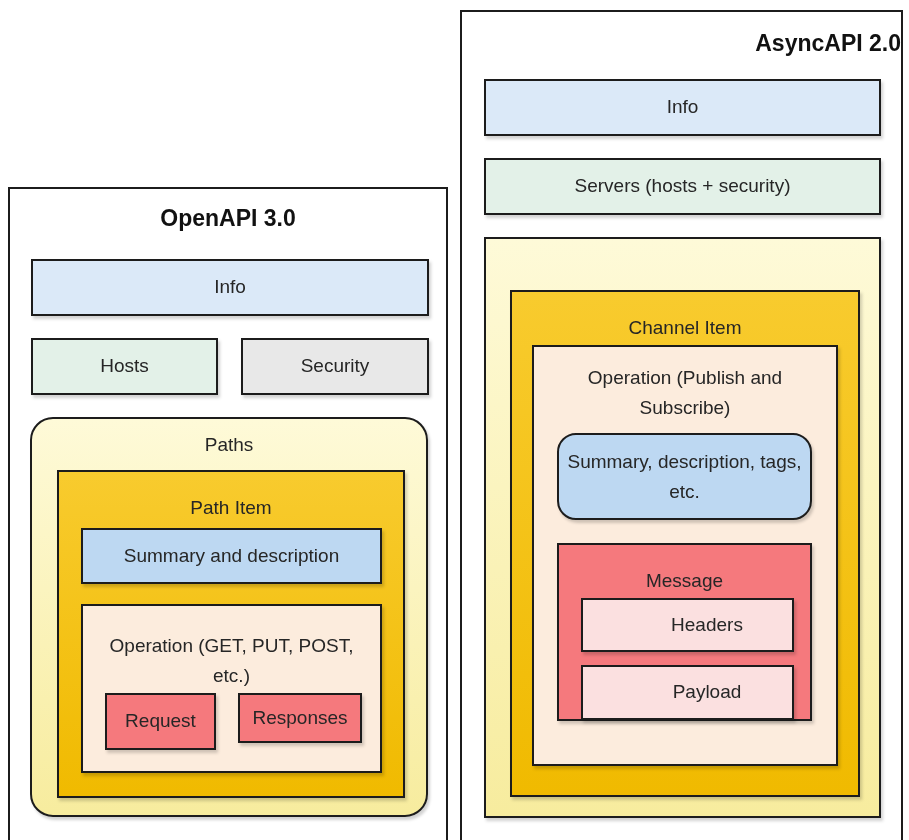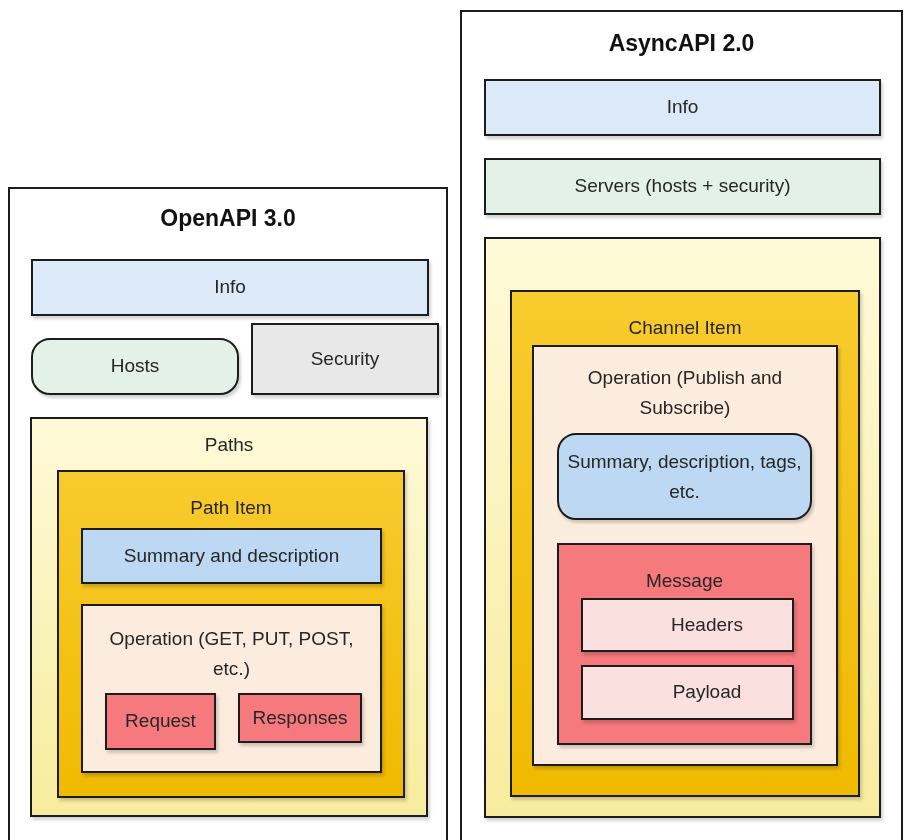--- a/index.html
+++ b/index.html
@@ -51,57 +51,57 @@
 
 <div class="stage">
 
   <div class="box outer" style="left:8px;top:187px;width:440px;height:662px;">
     <div class="diagram-title" style="top:16px;">OpenAPI 3.0</div>
 
     <div class="box shadow fill-blue-light center-label" style="left:21px;top:70px;width:398px;height:57px;">
       <span>Info</span>
     </div>
 
-    <div class="box shadow fill-green center-label" style="left:21px;top:149px;width:208px;height:57px;border-radius:19px;">
+    <div class="box shadow fill-green center-label" style="left:21px;top:149px;width:187px;height:57px;">
       <span>Hosts</span>
     </div>
 
-    <div class="box shadow fill-gray center-label" style="left:231px;top:134px;width:188px;height:72px;margin-left:10px;">
+    <div class="box shadow fill-gray center-label" style="left:231px;top:149px;width:188px;height:57px;">
       <span>Security</span>
     </div>
 
-    <div class="box shadow fill-yellow" style="left:20px;top:228px;width:398px;height:400px;">
+    <div class="box shadow fill-yellow" style="left:20px;top:228px;width:398px;height:400px;border-radius:23px;">
       <div class="top-label pad-top-sm">Paths</div>
 
       <div class="box shadow fill-gold" style="left:25px;top:51px;width:348px;height:328px;">
         <div class="top-label pad-top-md">Path Item</div>
 
         <div class="box shadow fill-blue center-label" style="left:22px;top:56px;width:301px;height:56px;">
           <span>Summary and description</span>
         </div>
 
         <div class="box shadow fill-peach" style="left:22px;top:132px;width:301px;height:169px;">
           <div class="top-label" style="padding-top:18px;">
-            <span class="wrap-2" style="max-width:280px;">Operation (GET, PUT, POST, etc.)</span>
+            <span class="wrap-2" style="max-width:280px;margin-top:7px;">Operation (GET, PUT, POST, etc.)</span>
           </div>
 
           <div class="box shadow fill-red center-label" style="left:22px;top:87px;width:111px;height:57px;">
             <span>Request</span>
           </div>
 
           <div class="box shadow fill-red center-label" style="left:155px;top:87px;width:124px;height:50px;">
             <span>Responses</span>
           </div>
         </div>
       </div>
     </div>
   </div>
 
   <div class="box outer" style="left:460px;top:10px;width:443px;height:840px;">
-    <div class="diagram-title" style="top:18px;">AsyncAPI 2.0</div>
+    <div class="diagram-title" style="top:18px;text-align:right;">AsyncAPI 2.0</div>
 
     <div class="box shadow fill-blue-light center-label" style="left:22px;top:67px;width:397px;height:57px;">
       <span>Info</span>
     </div>
 
     <div class="box shadow fill-green center-label" style="left:22px;top:146px;width:397px;height:57px;">
       <span>Servers (hosts + security)</span>
     </div>
 
     <div class="box shadow fill-yellow" style="left:22px;top:225px;width:397px;height:581px;">
@@ -111,21 +111,21 @@
 
         <div class="box shadow fill-peach" style="left:20px;top:53px;width:306px;height:421px;">
           <div class="top-label" style="padding-top:16px;">
             <span class="wrap-2" style="max-width:250px;">Operation (Publish and Subscribe)</span>
           </div>
 
           <div class="box shadow fill-blue center-label" style="left:23px;top:86px;width:255px;height:87px;border-radius:19px;">
             <span class="wrap-2" style="max-width:240px;line-height:1.55;">Summary, description, tags, etc.</span>
           </div>
 
-          <div class="box shadow fill-red" style="left:23px;top:196px;width:255px;height:202px;">
+          <div class="box shadow fill-red" style="left:23px;top:196px;width:255px;height:178px;">
             <div class="top-label pad-top-md">Message</div>
 
             <div class="box shadow fill-pink center-label" style="left:22px;top:53px;width:213px;height:54px;">
               <span>Headers</span>
             </div>
 
             <div class="box shadow fill-pink center-label" style="left:22px;top:120px;width:213px;height:55px;">
               <span>Payload</span>
             </div>
           </div>

